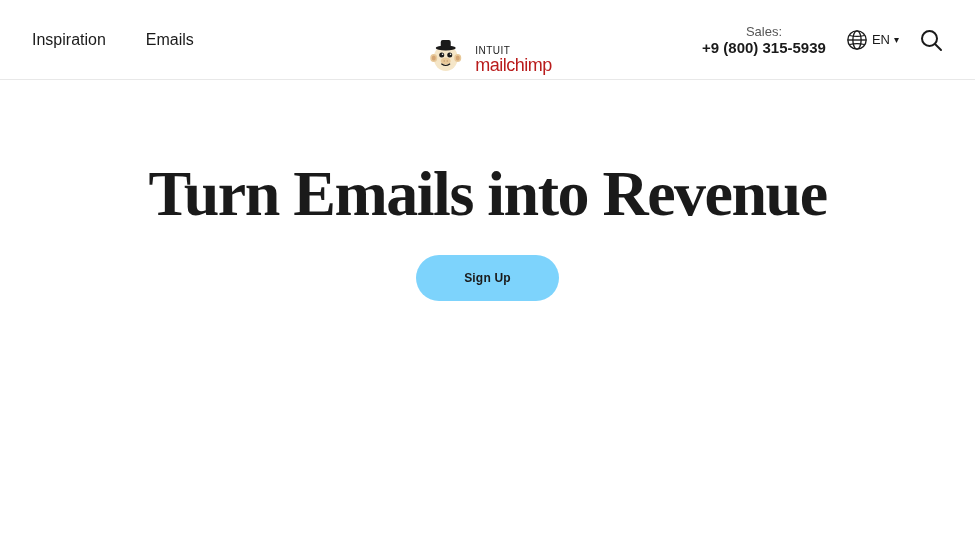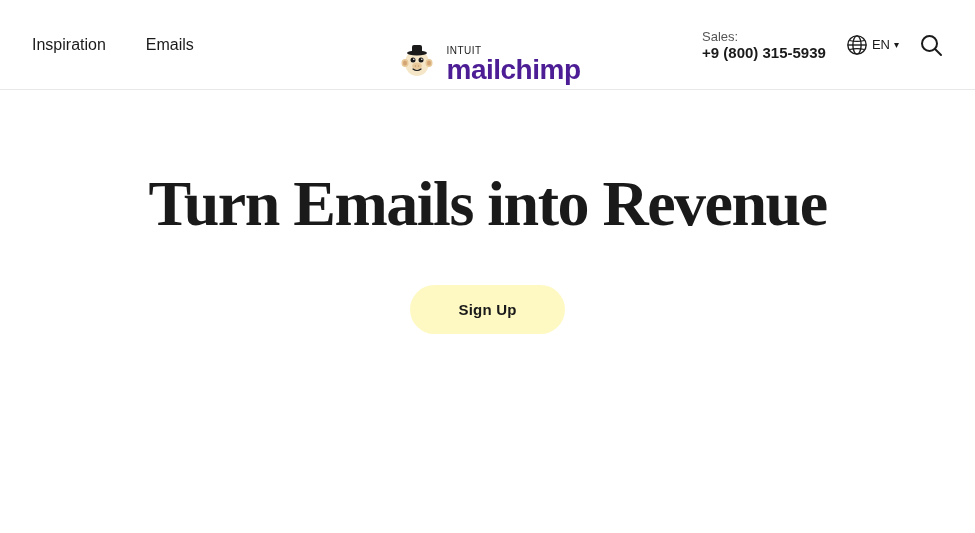--- a/index.html
+++ b/index.html
@@ -15,21 +15,21 @@
       min-height: 533px;
       overflow-x: hidden;
     }
 
     
     header {
       display: flex;
       align-items: center;
       justify-content: space-between;
       padding: 0 32px;
-      height: 90px;
+      height: 80px;
       border-bottom: 1px solid #e8e8e8;
       position: relative;
     }
 
     .header-left {
       display: flex;
       align-items: center;
       gap: 40px;
     }
 
@@ -71,34 +71,34 @@
 
     .logo-intuit {
       font-size: 10px;
       font-weight: 400;
       color: #1a1a1a;
       letter-spacing: 0.5px;
       text-transform: uppercase;
     }
 
     .logo-mailchimp {
-      font-size: 28px;
-      font-weight: 700;
-      color: #4c1d95;
+      font-size: 18px;
+      font-weight: 400;
+      color: #b91c1c;
       letter-spacing: -0.5px;
     }
 
     .header-right {
       display: flex;
       align-items: center;
       gap: 20px;
     }
 
     .sales-info {
-      text-align: left;
+      text-align: center;
     }
 
     .sales-label {
       font-size: 13px;
       color: #555;
     }
 
     .sales-number {
       font-size: 15px;
       font-weight: 600;
@@ -129,21 +129,20 @@
     }
 
     
     .hero {
       display: flex;
       flex-direction: column;
       align-items: center;
       justify-content: center;
       padding: 80px 40px 60px;
       text-align: center;
-      gap: 20px;
     }
 
     .hero-title {
       font-size: 64px;
       font-weight: 800;
       color: #1a1a1a;
       letter-spacing: -1.5px;
       line-height: 1.05;
       margin-bottom: 28px;
       font-family: Georgia, 'Times New Roman', serif;
@@ -152,26 +151,26 @@
     .hero-subtitle {
       font-size: 20px;
       color: #1a1a1a;
       line-height: 1.5;
       max-width: 820px;
       margin-bottom: 48px;
       font-weight: 400;
     }
 
     .signup-btn {
-      background: #fef9c3;
+      background: #7dd3fc;
       color: #1a1a1a;
       border: none;
       border-radius: 50px;
       padding: 16px 48px;
-      font-size: 15px;
+      font-size: 12px;
       font-weight: 700;
       cursor: pointer;
       letter-spacing: 0.2px;
     }
 
     .chevron-down {
       display: inline-block;
       font-size: 10px;
     }
   </style>

